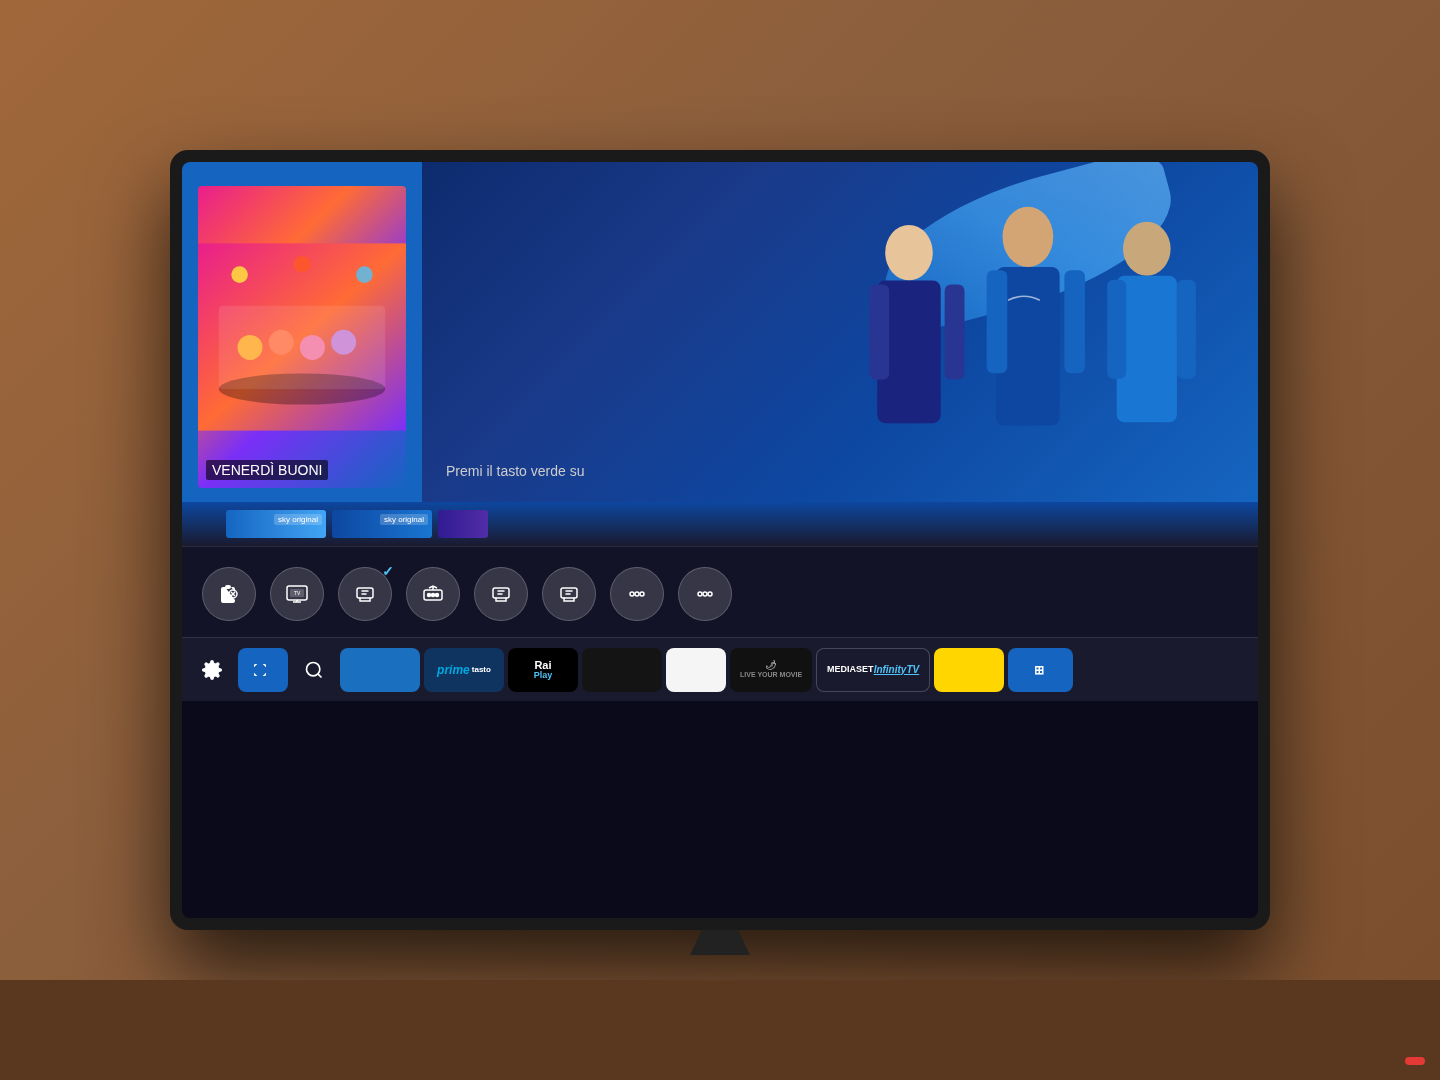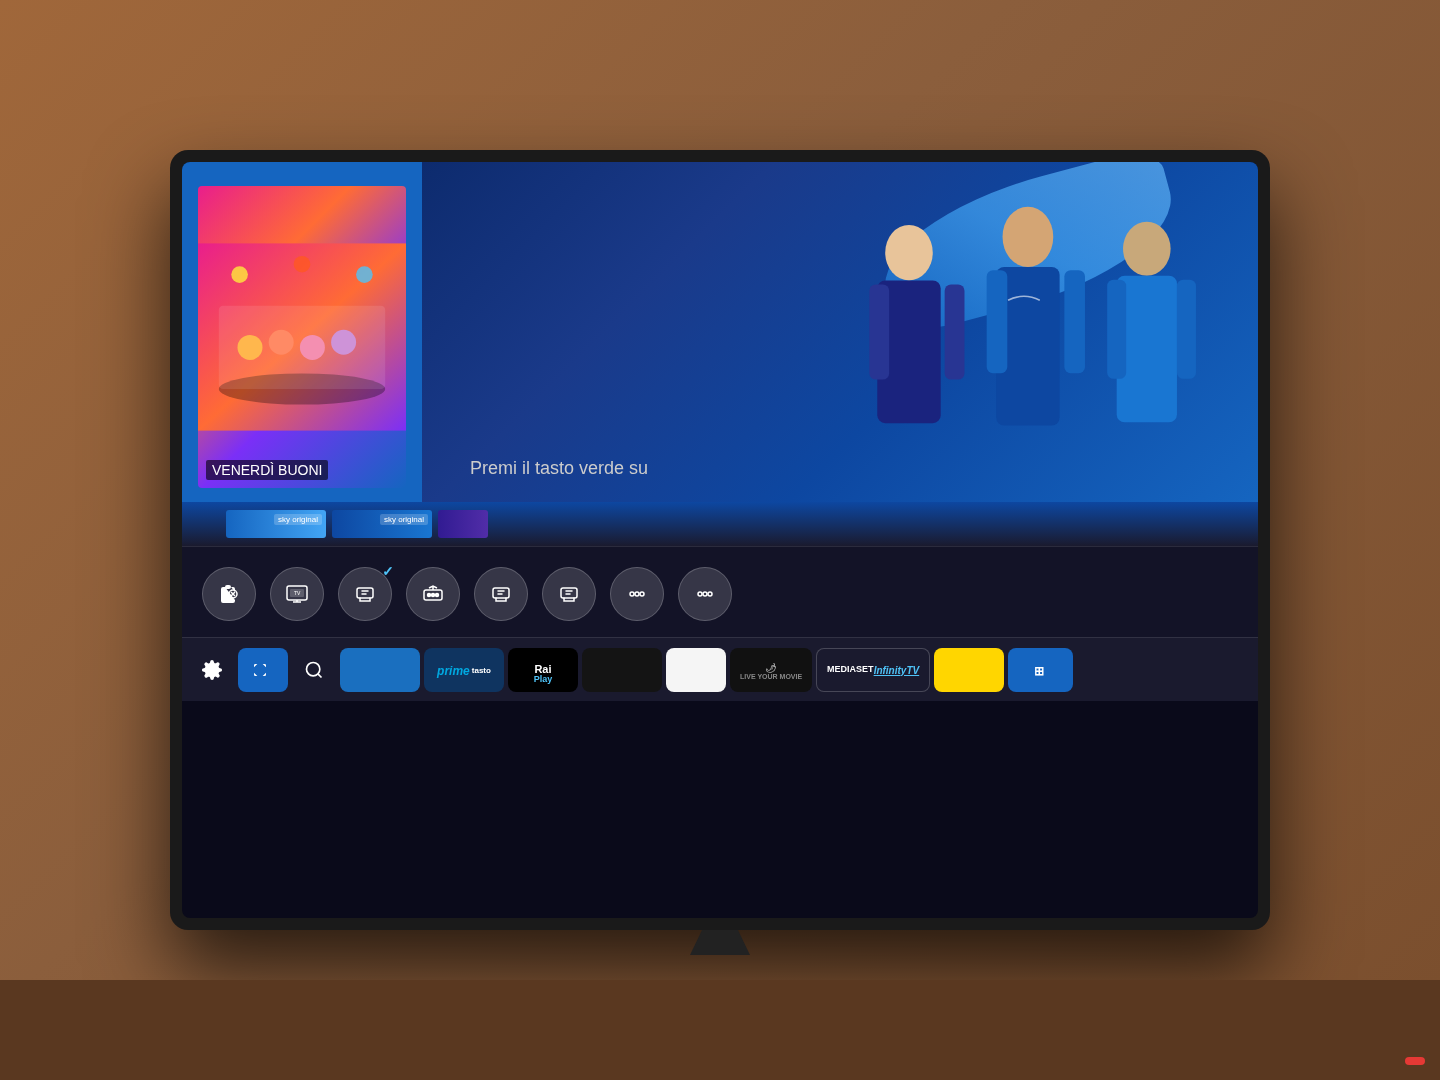--- a/index.html
+++ b/index.html
@@ -141,25 +141,24 @@
 
     .sport-title {
       font-size: 26px;
       font-weight: 900;
       color: white;
       text-transform: uppercase;
       margin-bottom: 10px;
     }
 
     .sport-desc {
-      font-size: 18px;
+      font-size: 14px;
       color: #ccc;
       line-height: 1.5;
       max-width: 380px;
-      margin-left: 24px;
     }
 
     .sport-desc .highlight {
       color: #42a5f5;
     }
 
     
     .oggi-section {
       background: linear-gradient(to bottom, #0d47a1 0%, #1a1a2e 100%);
       padding: 8px 32px;
@@ -295,23 +294,23 @@
       justify-content: center;
       color: white;
       cursor: pointer;
       flex-shrink: 0;
     }
 
     .bottom-app {
       height: 44px;
       border-radius: 8px;
       display: flex;
-      align-items: flex-start;
+      align-items: center;
       justify-content: center;
-      padding: 16px 10px;
+      padding: 0 10px;
       cursor: pointer;
       font-size: 12px;
       font-weight: 700;
       white-space: nowrap;
       flex-shrink: 0;
     }
 
     .app-tv-diretta {
       background: #1a6fbf;
       color: white;

